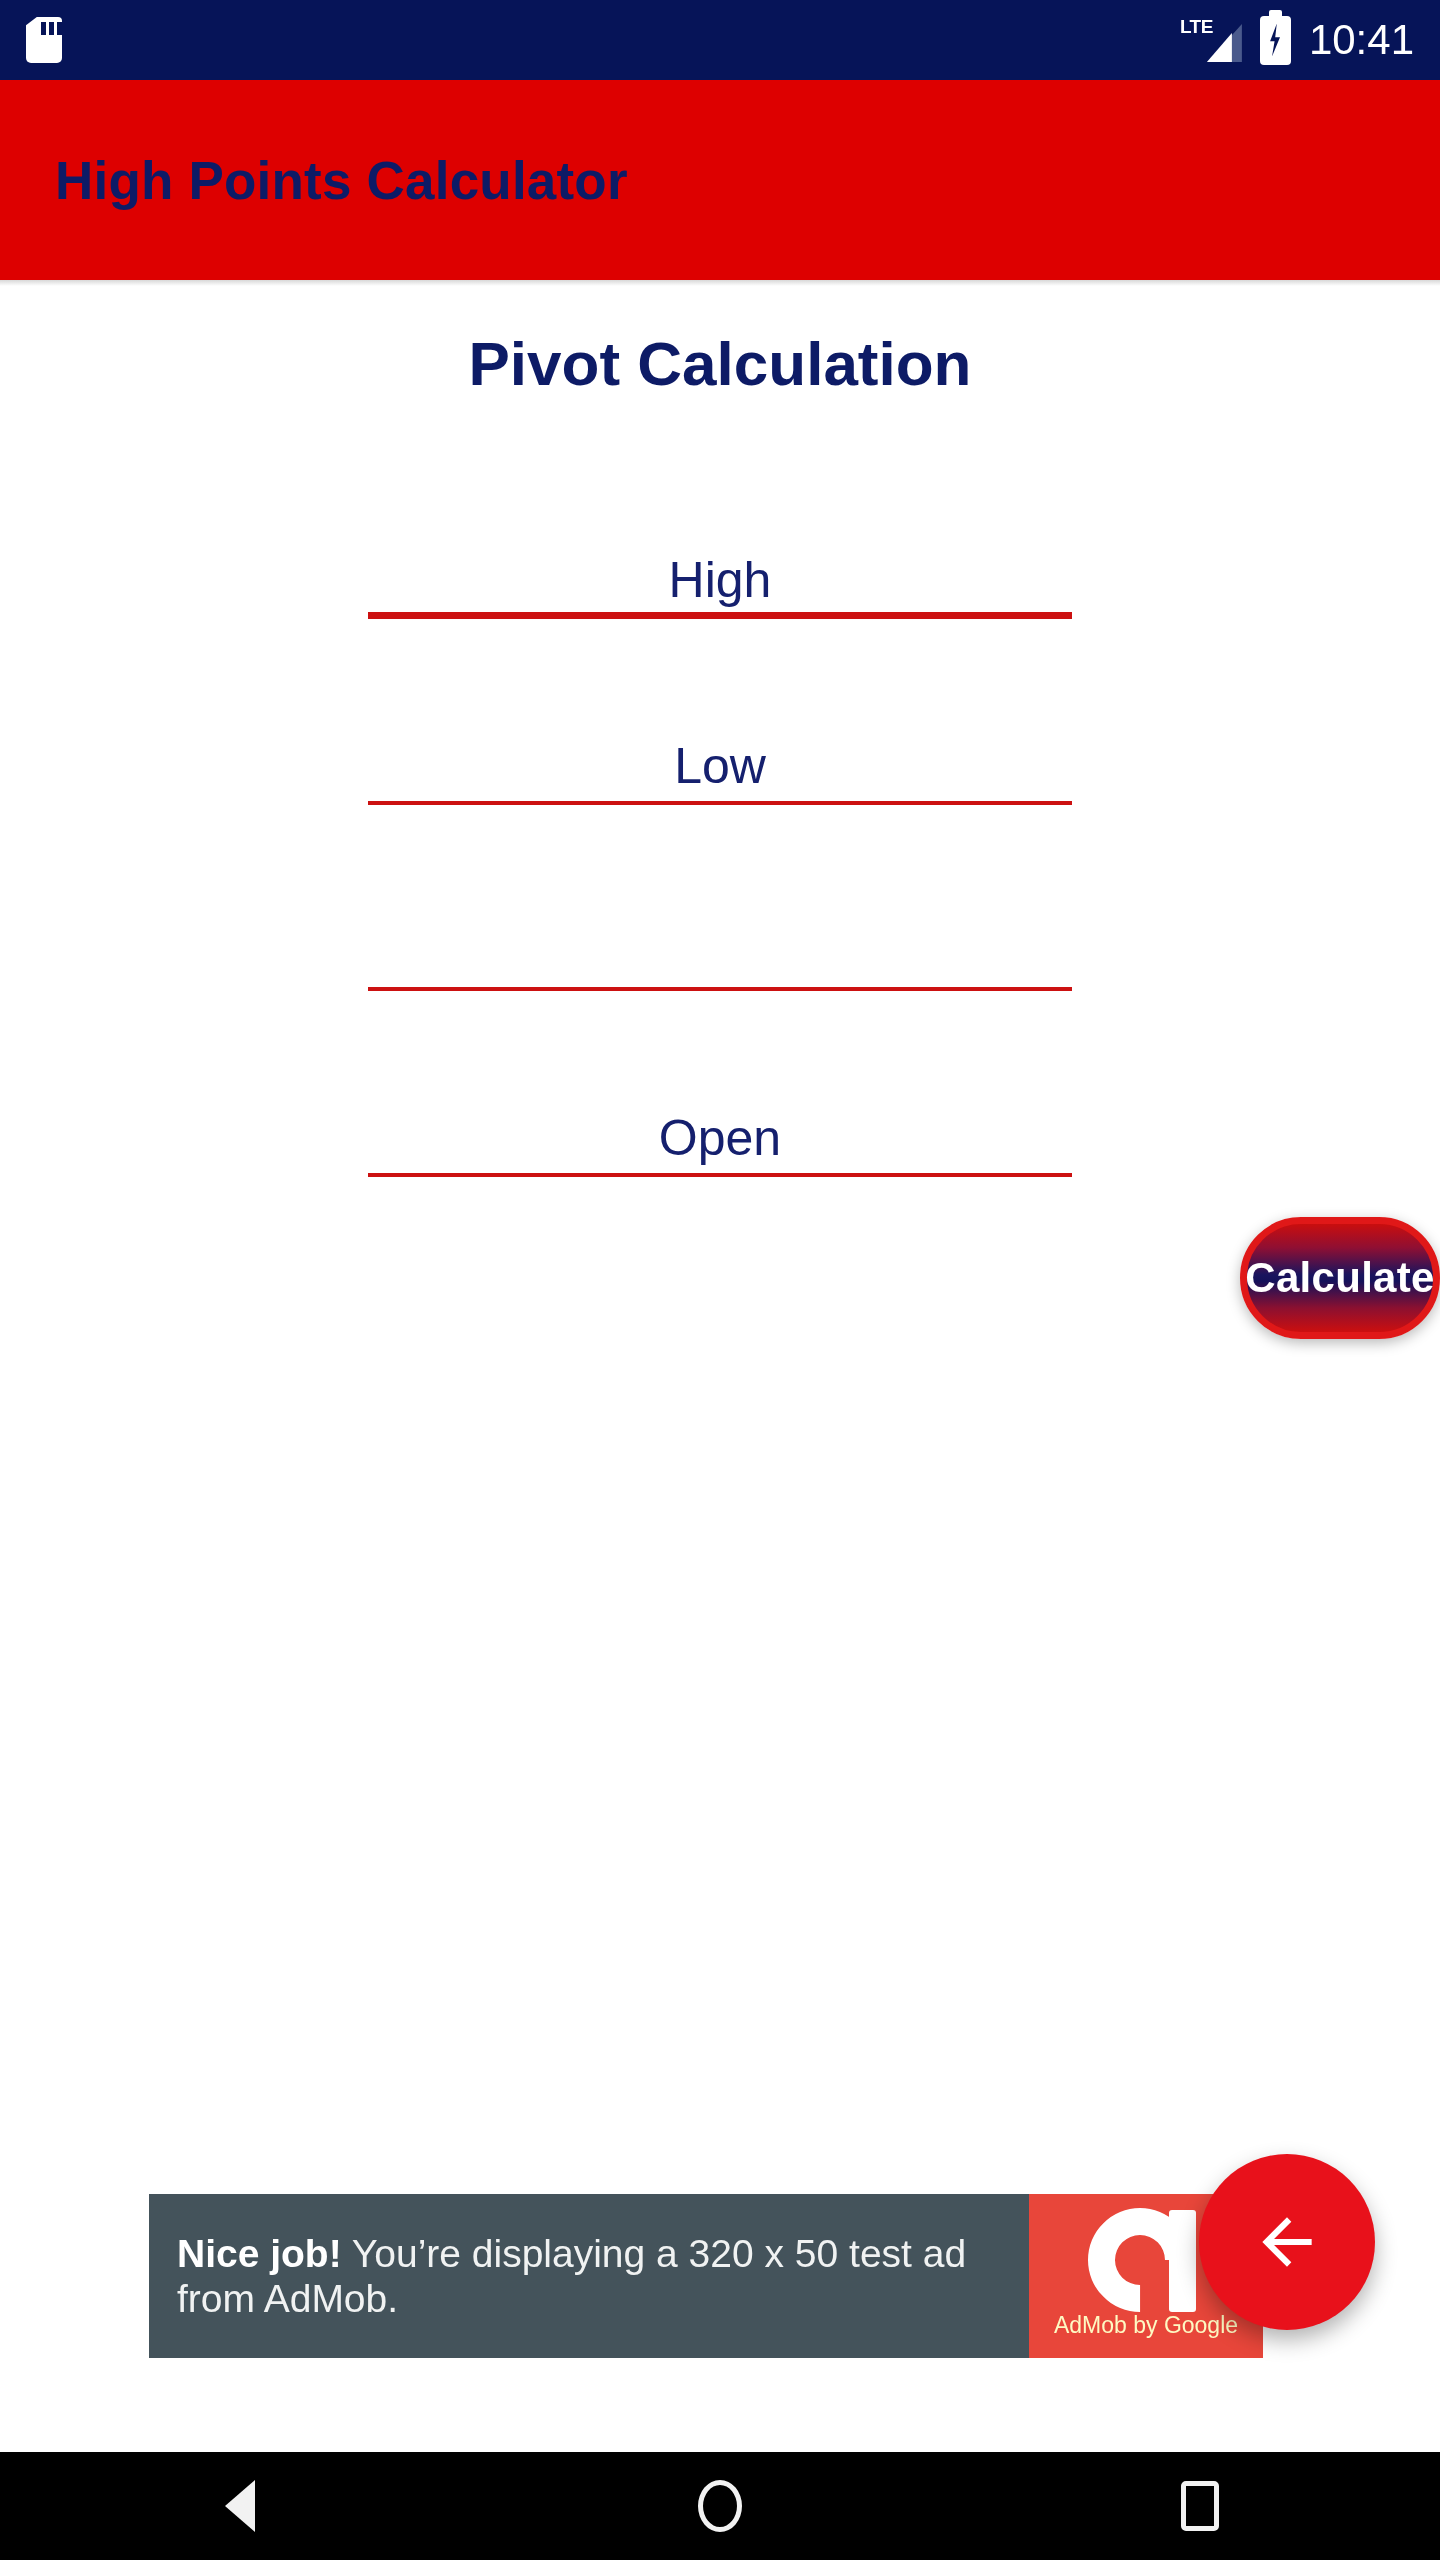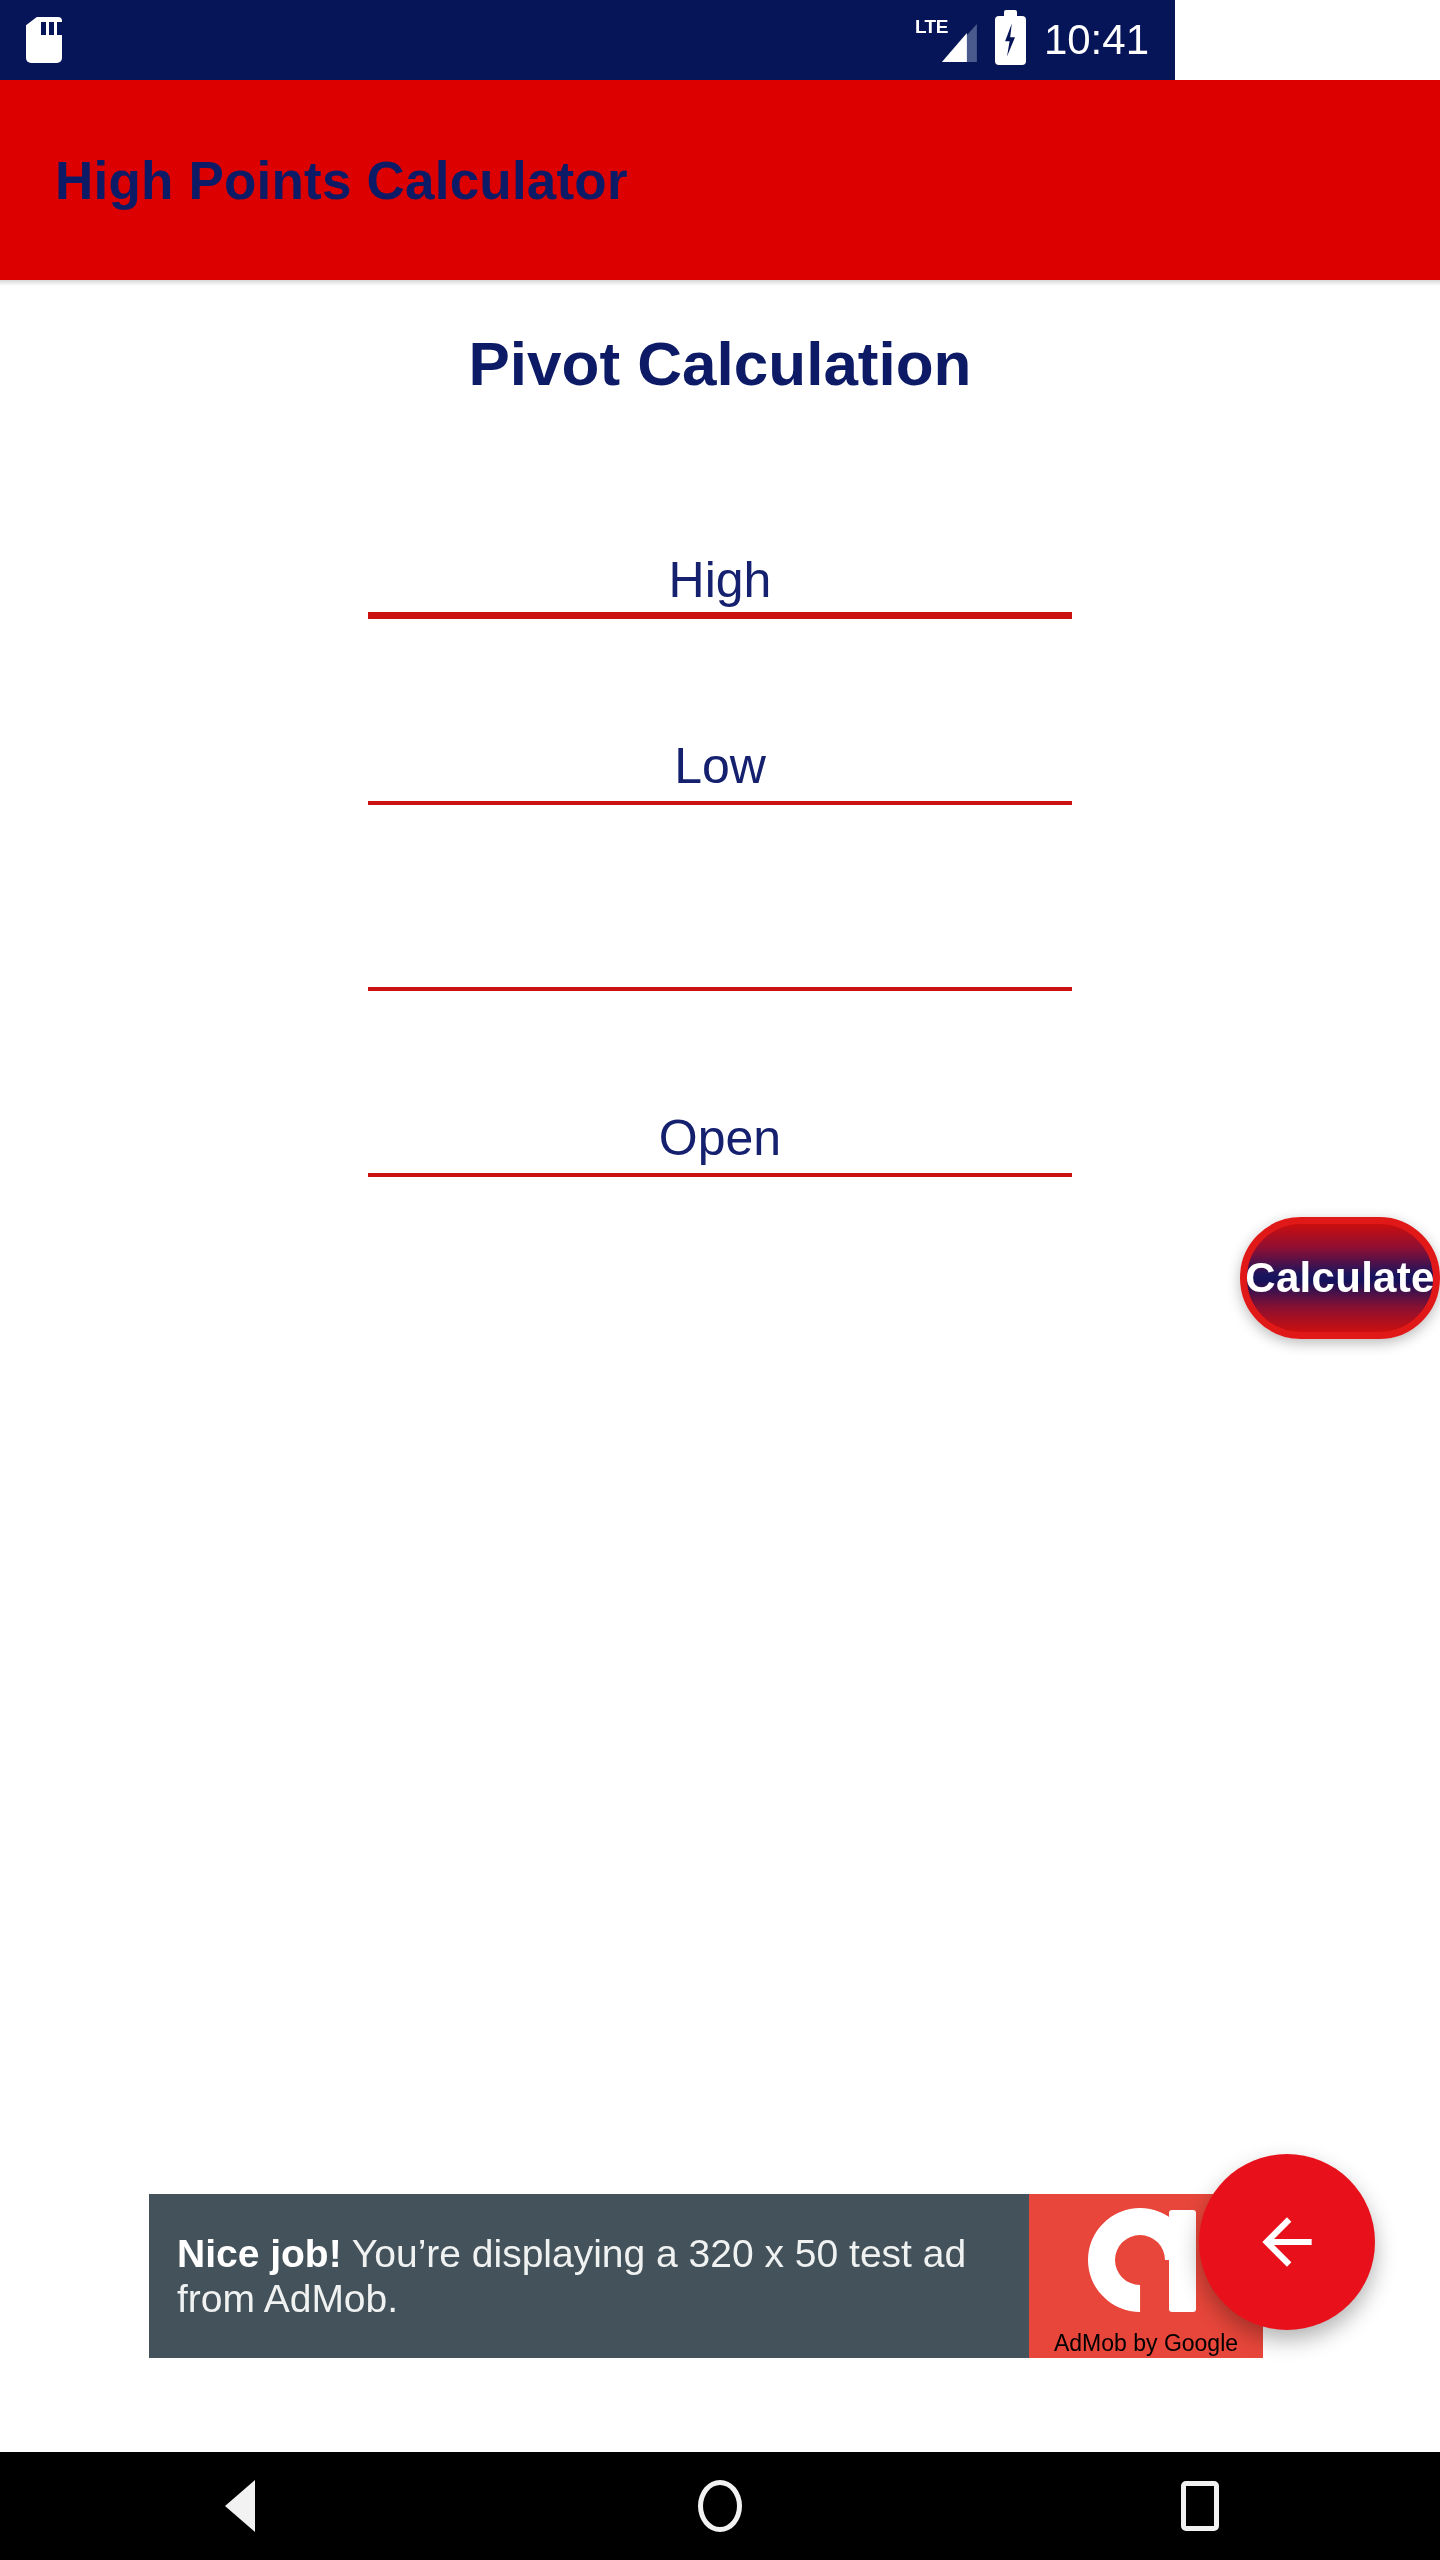--- a/index.html
+++ b/index.html
@@ -6,21 +6,21 @@
   html,body {
     width:1440px; height:2560px;
     background:#ffffff;
     font-family:"Liberation Sans", sans-serif;
     overflow:hidden;
   }
   #screen { position:relative; width:1440px; height:2560px; background:#ffffff; }
 
   
   .status-bar{
-    position:absolute; left:0; top:0; width:1175px; height:80px;
+    position:absolute; left:0; top:0; width:1440px; height:80px;
     background:#061458; display:flex; align-items:center;
     padding:0 26px;
   }
   .sb-left{ display:flex; align-items:center; gap:14px; }
   .sb-spacer{ flex:1; }
   .sb-right{ display:flex; align-items:center; gap:18px; }
   .sd-icon{ width:36px; height:46px; position:relative; }
   .sd-icon .body{
     position:absolute; left:0; top:0; width:36px; height:46px;
     background:#ffffff; border-radius:4px 4px 5px 5px;
@@ -136,21 +136,21 @@
     position:absolute; left:0; top:0; width:104px; height:104px;
     border:27px solid #ffffff; border-radius:50%;
     border-right-color:transparent;
     transform:rotate(45deg);
   }
   .admob-mark .stem{
     position:absolute; right:8px; top:2px; width:27px; height:102px;
     background:#ffffff; border-radius:3px;
   }
   .admob-label{
-    color:#000000; font-size:23px; margin-top:18px;
+    color:#fef9c3; font-size:23px; margin-top:0;
     font-family:"Liberation Sans", sans-serif; white-space:nowrap;
   }
 
   
   .fab{
     position:absolute; left:1199px; top:2154px;
     width:176px; height:176px; border-radius:50%;
     background:#E8111B; cursor:pointer;
     box-shadow:0 10px 22px rgba(0,0,0,0.30);
     display:flex; align-items:center; justify-content:center;

